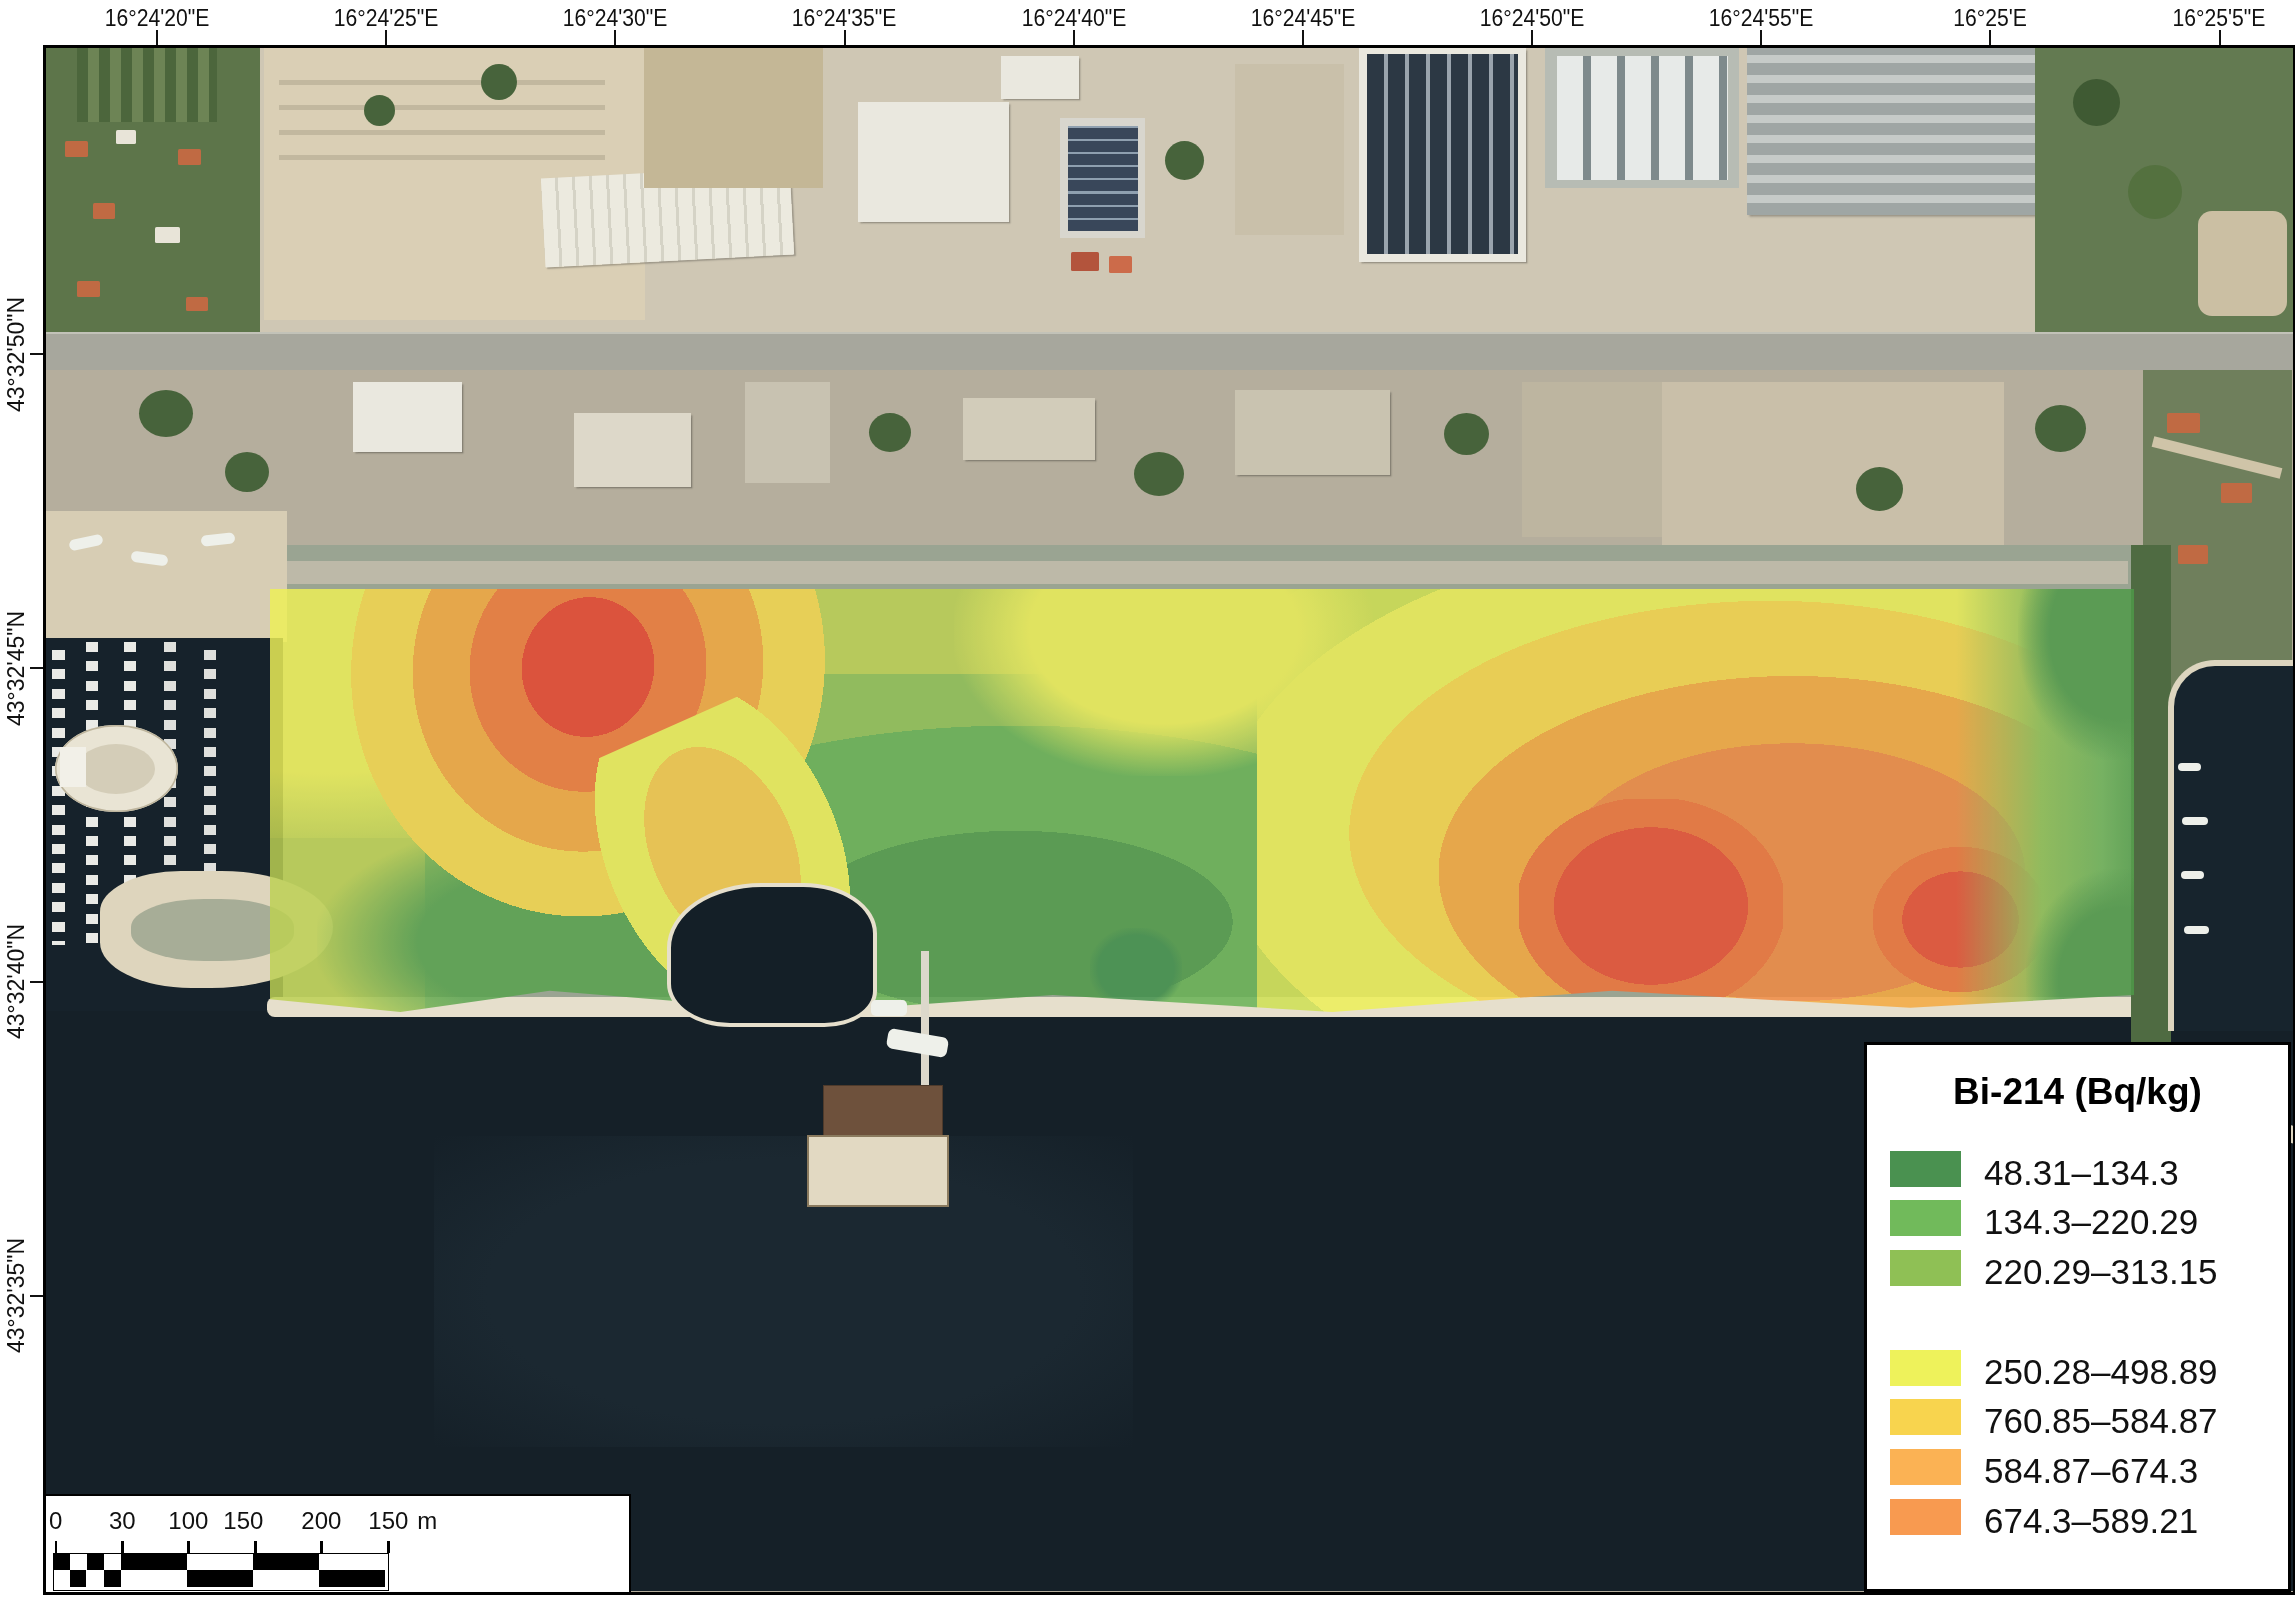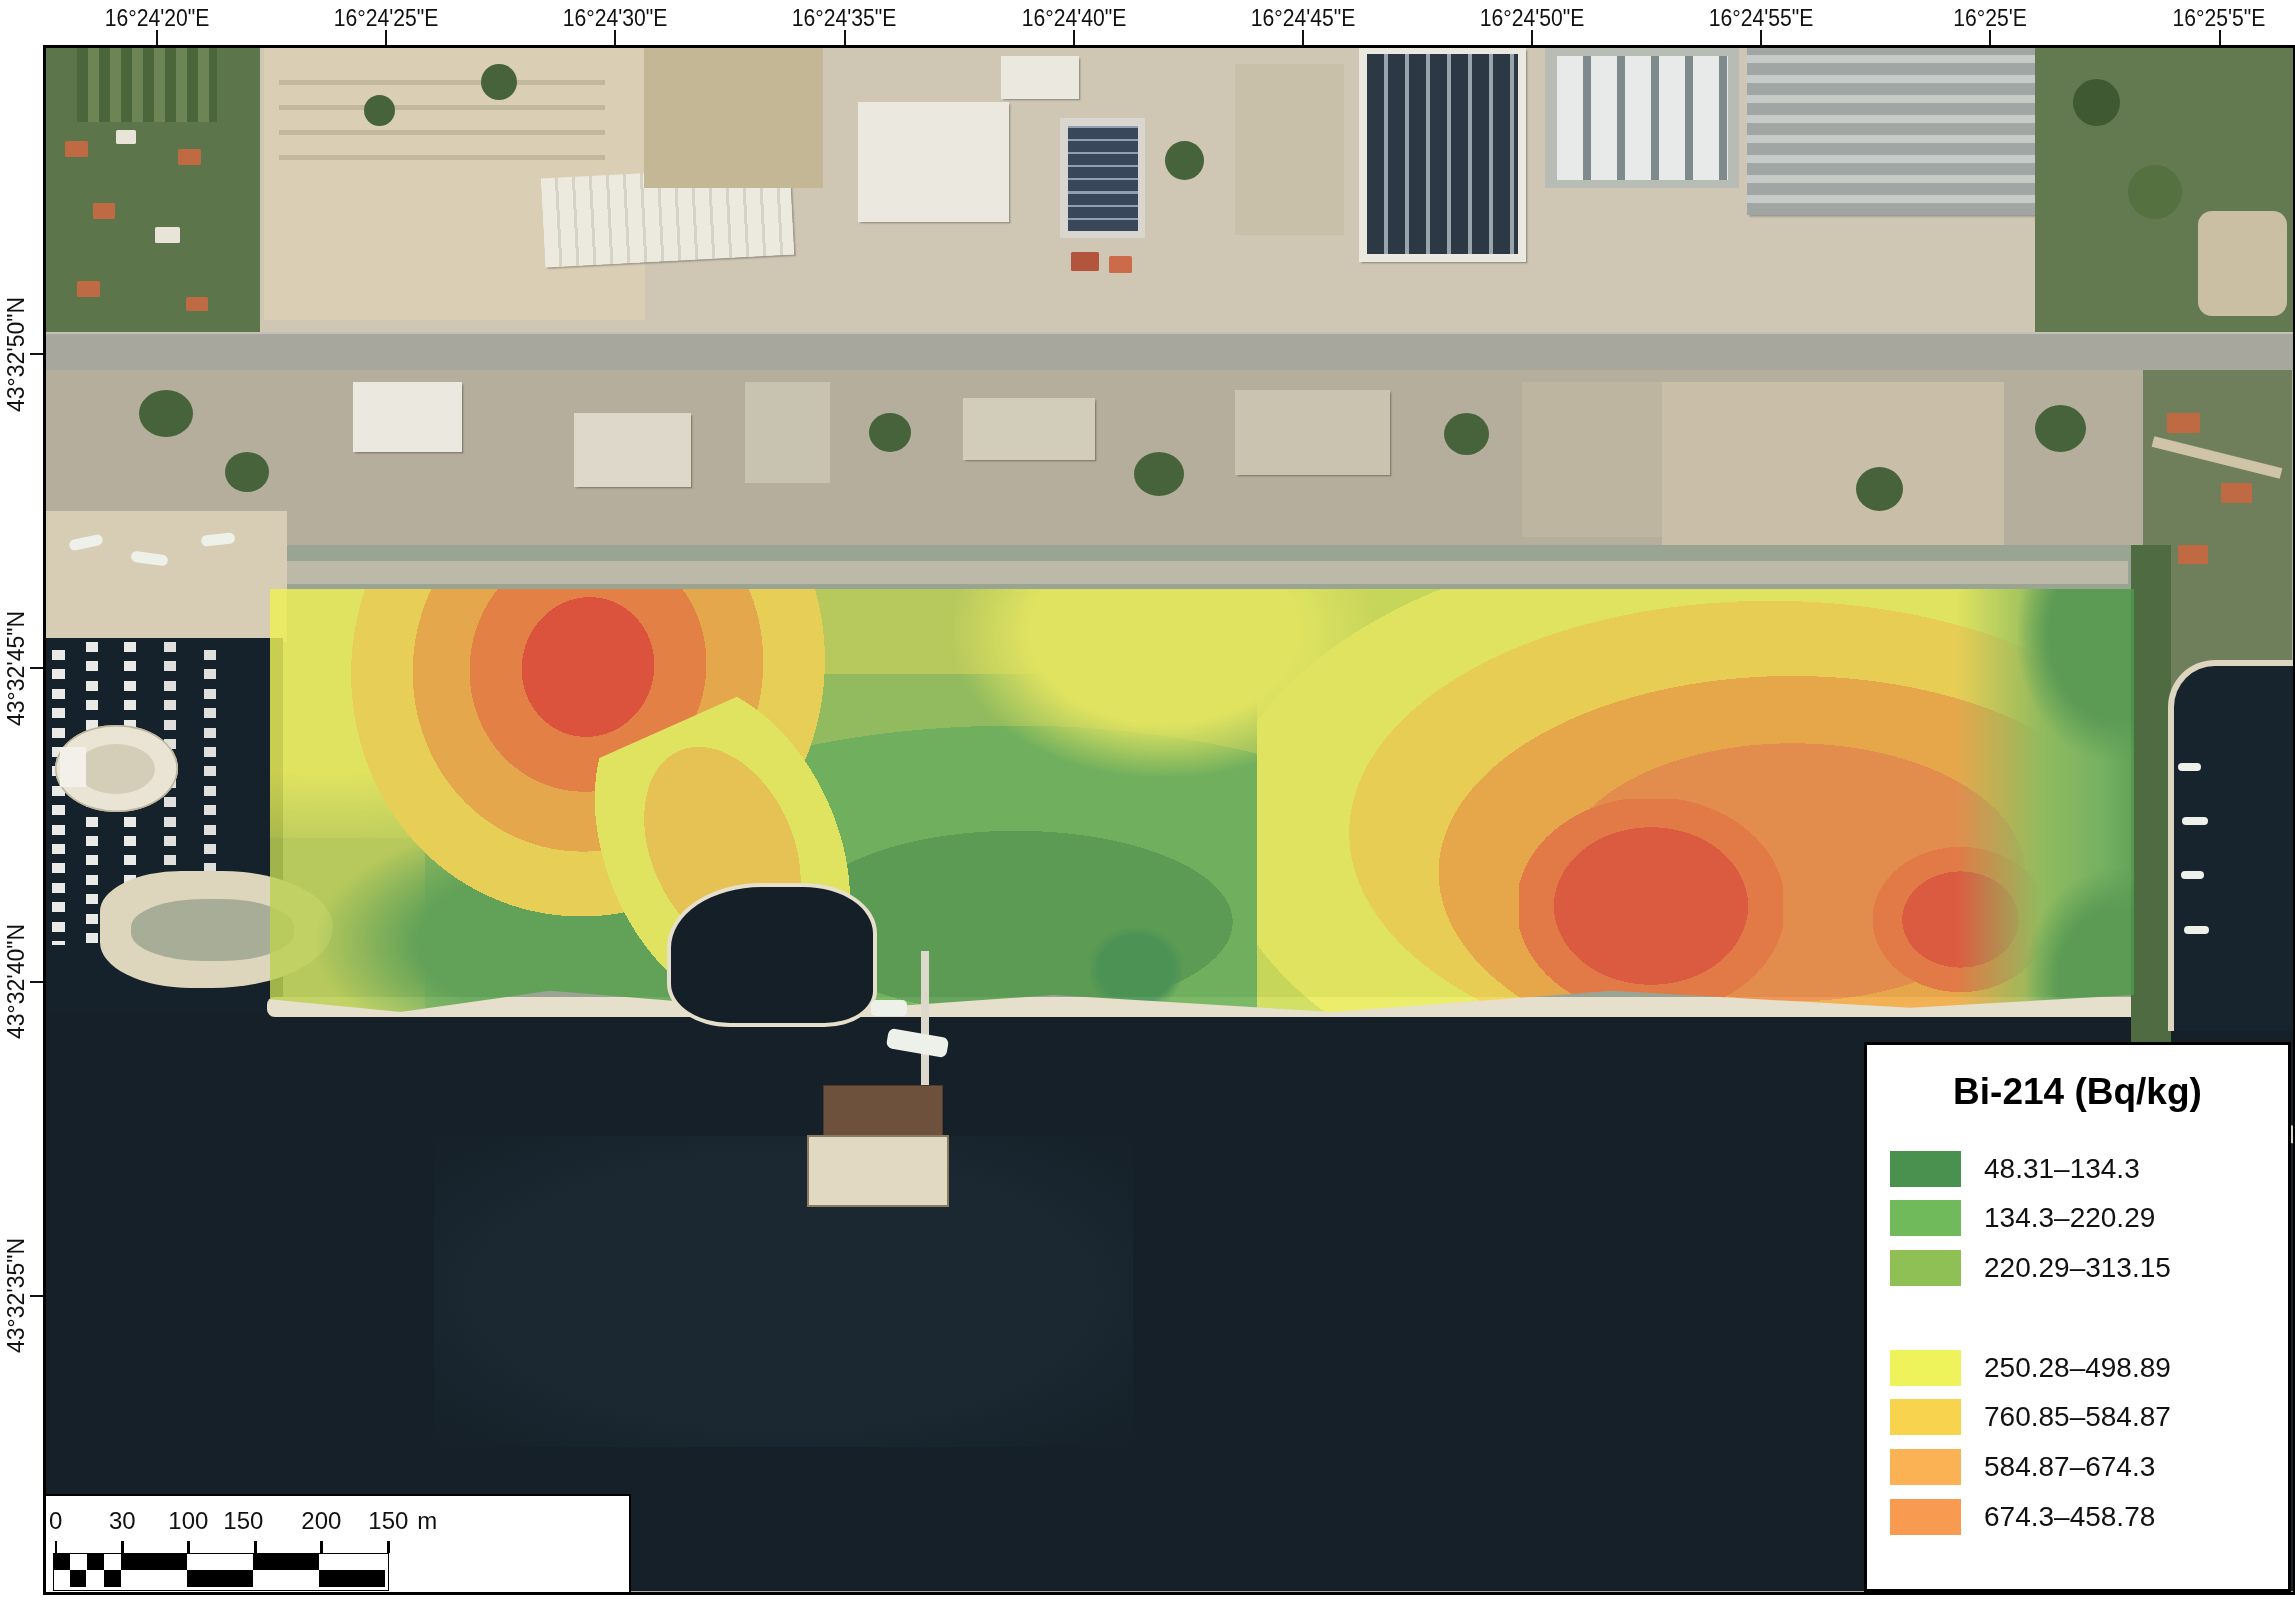--- a/index.html
+++ b/index.html
@@ -24,21 +24,21 @@
   
   .heat{position:absolute;left:224px;top:541px;width:1864px;height:423px;opacity:.84;
         clip-path:polygon(0% 0%,100% 0%,100% 96%,88% 99%,72% 95%,57% 100%,42% 96%,29% 100%,15% 95%,7% 100%,0% 97%);}
   .heat>div{position:absolute;}
   
   .legend{position:absolute;left:1818px;top:994px;width:427px;height:550px;background:#fff;
           border:3.1px solid #000;box-sizing:border-box;}
   .legend-title{margin-top:26.4px;text-align:center;font-size:37px;font-weight:bold;color:#000;}
   .lrow{position:absolute;left:0;width:100%;height:40px;}
   .lswatch{position:absolute;left:23px;top:0;width:71px;height:36px;}
-  .llabel{position:absolute;left:117px;top:1.6px;font-size:28px;color:#111;text-align:center;}
+  .llabel{position:absolute;left:117px;top:1.6px;font-size:35px;color:#111;text-align:center;}
   
   .scalebar{position:absolute;left:-4.7px;top:1446px;width:590px;height:101px;background:#fff;
             border:2.3px solid #000;box-sizing:border-box;}
   .sb-num{position:absolute;top:11px;font-size:24px;transform:translateX(-50%);color:#111;}
   .sb-unit{position:absolute;top:11px;font-size:24px;color:#111;}
   .sb-tick{position:absolute;top:45px;width:2.3px;height:12.4px;background:#000;}
   .sb-bar{position:absolute;left:9.3px;top:57px;width:334px;height:36px;background:#fff;border:1.6px solid #000;}
   .sb-bar>div{position:absolute;background:#000;height:16.3px;}
 </style>
 </head>
@@ -265,19 +265,19 @@
       <div class="lrow" style="top:354px">
           <div class="lswatch" style="background-color: rgb(248, 212, 78);"></div>
           <div class="llabel">760.85–584.87</div>
         </div>
       <div class="lrow" style="top:404px">
           <div class="lswatch" style="background-color: rgb(251, 178, 84);"></div>
           <div class="llabel">584.87–674.3</div>
         </div>
       <div class="lrow" style="top:454px">
           <div class="lswatch" style="background-color: rgb(248, 154, 80);"></div>
-          <div class="llabel">674.3–458.78</div>
+          <div class="llabel">674.3–589.21</div>
         </div>
     </div>
 
   </div>
 </div>
 
 
 </body></html>

